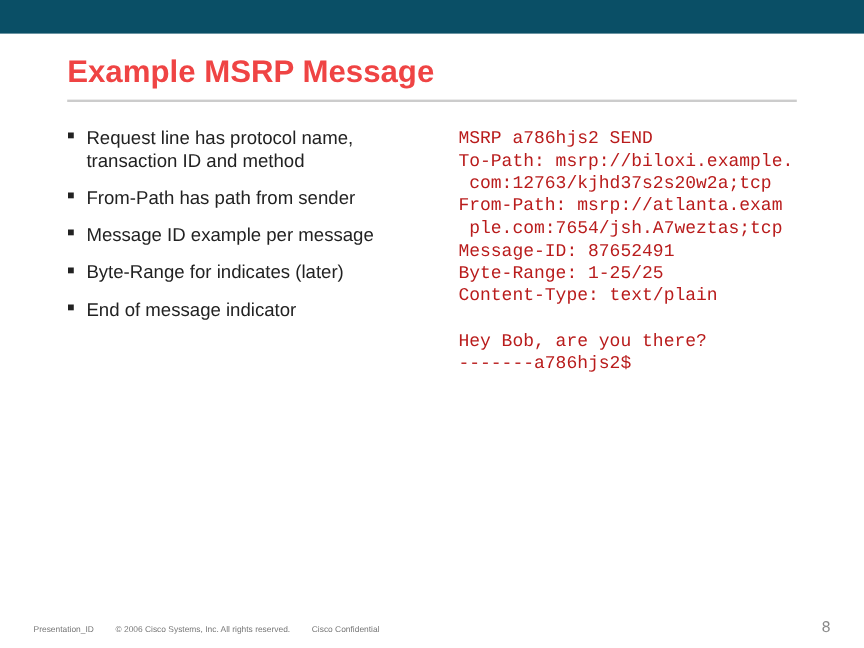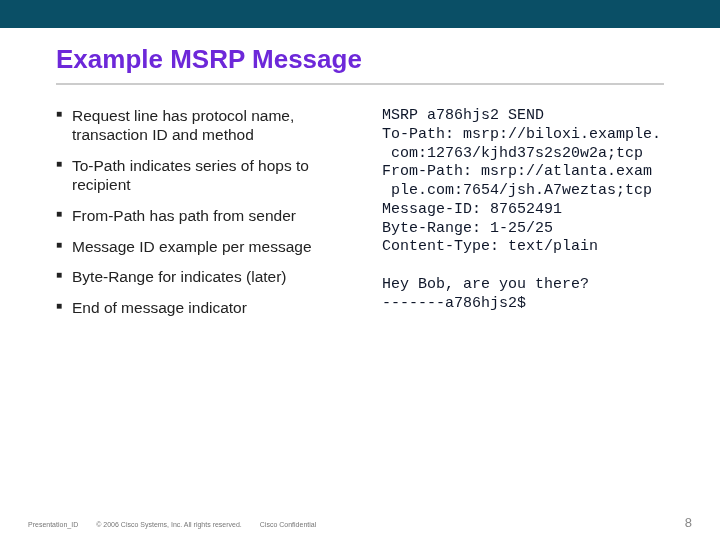--- a/index.html
+++ b/index.html
@@ -1,45 +1,44 @@
 <!DOCTYPE html>
 <html><head>
 <meta charset="utf-8">
 <style>
   * { margin: 0; padding: 0; box-sizing: border-box; }
   html, body { width: 720px; height: 540px; font-family: Arial, Helvetica, sans-serif; background: #fff; overflow: hidden; }
   .top-bar { height: 28px; background: #0a4f66; }
-  .title { color: #6d28d9; font-size: 26px; font-weight: bold; padding: 16px 0 6px 56px; }
+  .title { color: #ef4444; font-size: 26px; font-weight: bold; padding: 16px 0 6px 56px; }
   .title-underline { height: 2px; background: #cccccc; margin: 2px 56px 0 56px; }
   .content { display: flex; padding: 22px 44px 0 56px; gap: 31px; }
   .left-col { flex: 0 0 295px; }
   .right-col { flex: 1; }
   ul.bullets { list-style: none; }
   ul.bullets li { position: relative; padding-left: 16px; font-size: 15.5px; line-height: 1.22; color: #222; margin-bottom: 12px; }
   ul.bullets li::before { content: "■"; position: absolute; left: 0; top: 1px; font-size: 10px; color: #222; }
-  .code { font-family: "Courier New", Courier, monospace; font-size: 15px; line-height: 1.25; color: #0f172a; white-space: pre; }
+  .code { font-family: "Courier New", Courier, monospace; font-size: 15px; line-height: 1.25; color: #b91c1c; white-space: pre; }
   .footer { position: absolute; bottom: 10px; left: 28px; right: 28px; display: flex; align-items: baseline; font-size: 7px; color: #777; }
   .footer .left { flex: 0 0 auto; margin-right: 18px; }
   .footer .mid { flex: 0 0 auto; margin-right: 18px; }
   .footer .conf { flex: 0 0 auto; }
   .footer .pagenum { margin-left: auto; font-size: 13px; color: #888; }
 </style>
 </head>
 <body>
 
 <div class="top-bar"></div>
 
 <h1 class="title">Example MSRP Message</h1>
 <div class="title-underline"></div>
 
 <div class="content">
   <div class="left-col">
     <ul class="bullets">
       <li>Request line has protocol name, transaction ID and method</li>
-      <li>To-Path indicates series of hops to recipient</li>
       <li>From-Path has path from sender</li>
       <li>Message ID example per message</li>
       <li>Byte-Range for indicates (later)</li>
       <li>End of message indicator</li>
     </ul>
   </div>
   <div class="right-col">
     <div class="code">MSRP a786hjs2 SEND
 To-Path: msrp://biloxi.example.
  com:12763/kjhd37s2s20w2a;tcp

